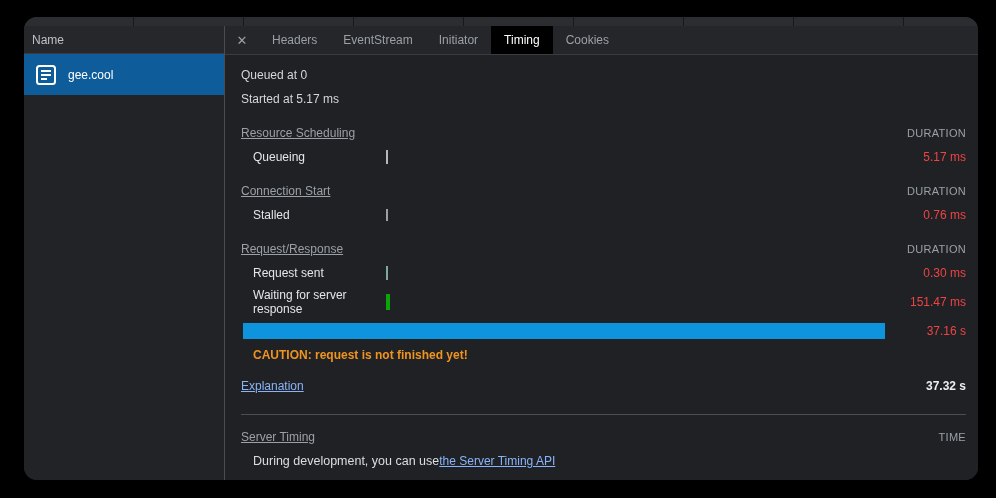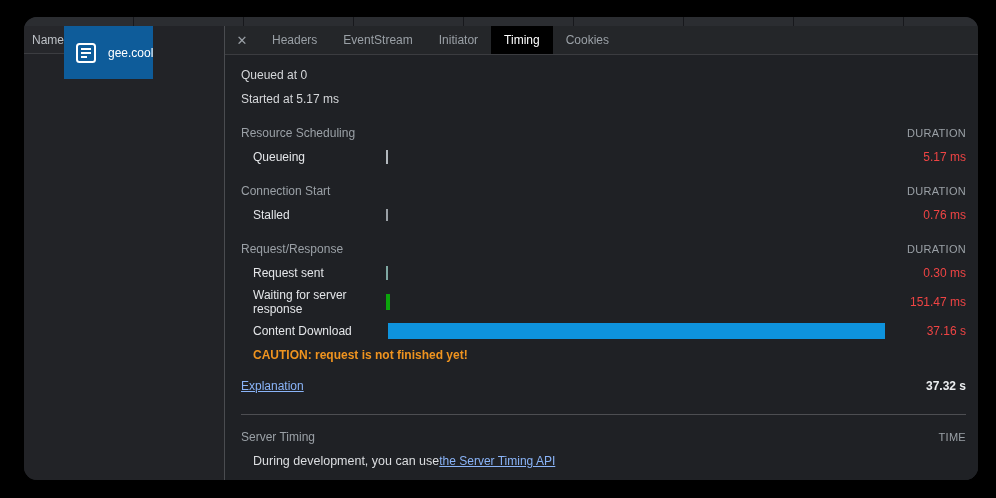--- a/index.html
+++ b/index.html
@@ -7,42 +7,42 @@
               font-family:"Liberation Sans", sans-serif; }
   .window { position:absolute; left:24px; top:17px; width:954px; height:463px;
             background:#202227; border-radius:13px; overflow:hidden;
             display:flex; flex-direction:column; }
   
   .top-strip { height:9px; flex:0 0 9px;
                background:repeating-linear-gradient(90deg,#2b2d31 0 109px,#17181c 109px 110px); }
   .main { flex:1; display:flex; min-height:0; }
 
   
-  .sidebar { width:200px; flex:0 0 200px; background:#222327; display:flex; }
+  .sidebar { width:200px; flex:0 0 200px; background:#222327; display:flex; flex-direction:column; }
   .sidebar-header { height:28px; background:#26272b; border-bottom:1px solid #3c3d41;
                     color:#bdc1c6; font-size:12px; display:flex; align-items:center; padding-left:8px; }
-  .request-row { height:53px; display:flex; align-items:center; gap:10px; padding-left:10px;
+  .request-row { height:41px; display:flex; align-items:center; gap:10px; padding-left:10px;
                  color:#fff; font-size:12px; cursor:default; }
   .request-row.selected { background:#0e5c9a; }
   .doc-icon { width:24px; height:24px; flex:0 0 24px; }
 
   
   .detail { flex:1; border-left:1px solid #4a4c50; display:flex; flex-direction:column; background:#1f2125; min-width:0; }
   .tabbar { height:29px; flex:0 0 29px; background:#242629; border-bottom:1px solid #3b3c40;
             display:flex; align-items:stretch; font-size:12px; color:#9aa0a6; }
   .tab-close { width:34px; display:flex; align-items:center; justify-content:center;
                font-size:13px; color:#9aa0a6; cursor:pointer; }
   .tab { display:flex; align-items:center; padding:0 13px; cursor:pointer; }
   .tab.active { background:#000; color:#fff; }
 
   .content { flex:1; padding:8px 12px 0 16px; background:#1f2125; overflow:hidden; }
   .meta-line { color:#d5d7da; font-size:12px; height:24px; display:flex; align-items:center; }
 
   .section-header { display:flex; align-items:center; height:24px; margin-top:10px; }
-  .section-header .title { color:#9aa0a6; font-size:12px; flex:0 0 auto; }
+  .section-header .title { color:#9aa0a6; font-size:12px; flex:0 0 auto;text-decoration:underline; }
   .section-header .right { margin-left:auto; color:#9aa0a6; font-size:11px; letter-spacing:.3px; }
 
   .t-row { display:flex; align-items:center; min-height:24px; }
   .t-row .label { width:145px; flex:0 0 145px; padding-left:12px; color:#e4e6e9; font-size:12px; line-height:14px; }
   .t-row .track { flex:1; position:relative; height:18px; }
   .t-row .bar { position:absolute; top:50%; transform:translateY(-50%); height:14px; }
   .t-row .dur { width:80px; flex:0 0 80px; text-align:right; color:#ef4444; font-size:12px; }
   .t-row.tall { min-height:34px; }
 
   .caution { color:#f0941f; font-weight:bold; font-size:12px; padding-left:12px; margin-top:5px; }
@@ -138,21 +138,20 @@
           <span class="dur">0.30 ms</span>
         </div>
         <div class="t-row tall">
           <span class="label">Waiting for server response</span>
           <span class="track">
             <span class="bar" style="left: 0%; width: 4px; height: 16px; background: rgb(11, 164, 11);"></span>
           </span>
           <span class="dur">151.47 ms</span>
         </div>
         <div class="t-row">
-          <span class="label">Content Download</span>
           <span class="track">
             <span class="bar" style="left: 0.3%; width: 99.5%; height: 16px; background: rgb(14, 147, 221);"></span>
           </span>
           <span class="dur">37.16 s</span>
         </div>
 
         <div class="caution">CAUTION: request is not finished yet!</div>
 
         <div class="total-row">
           <span class="link">Explanation</span>

